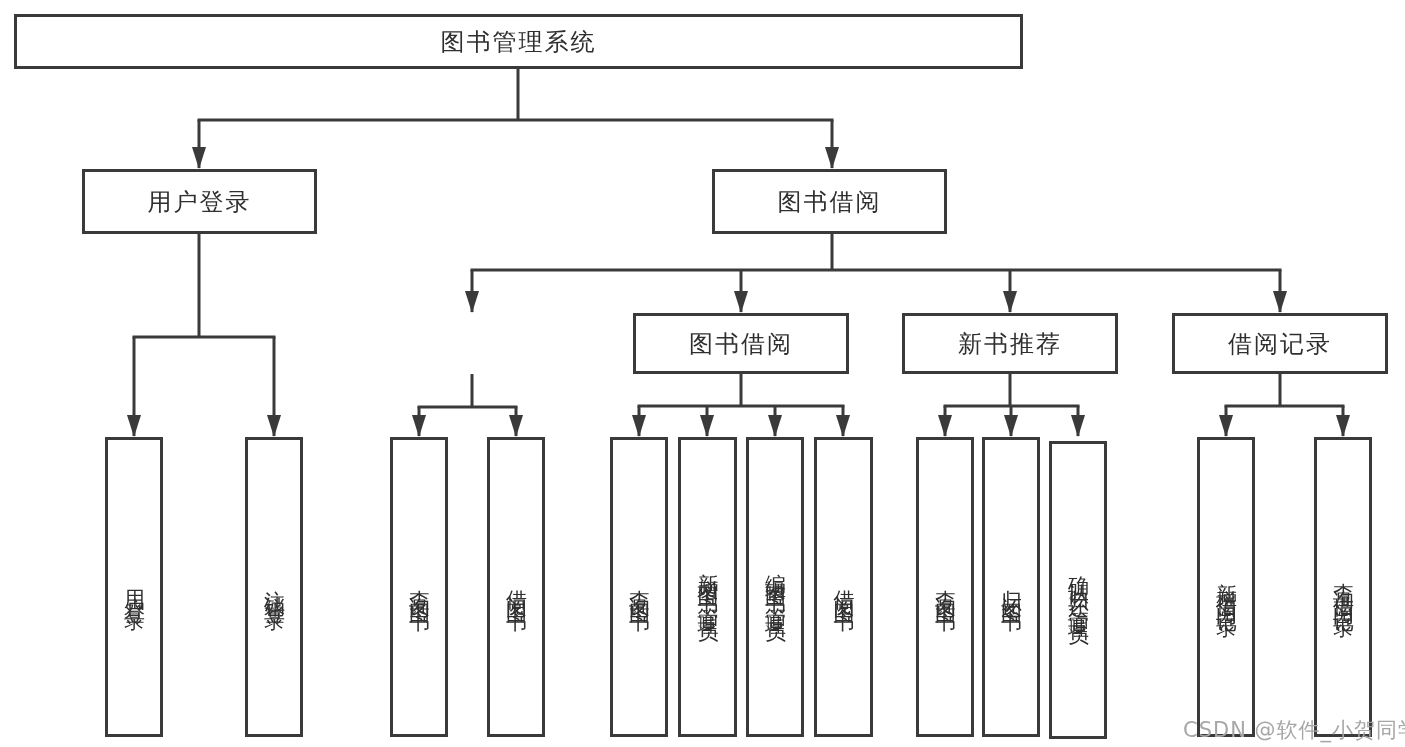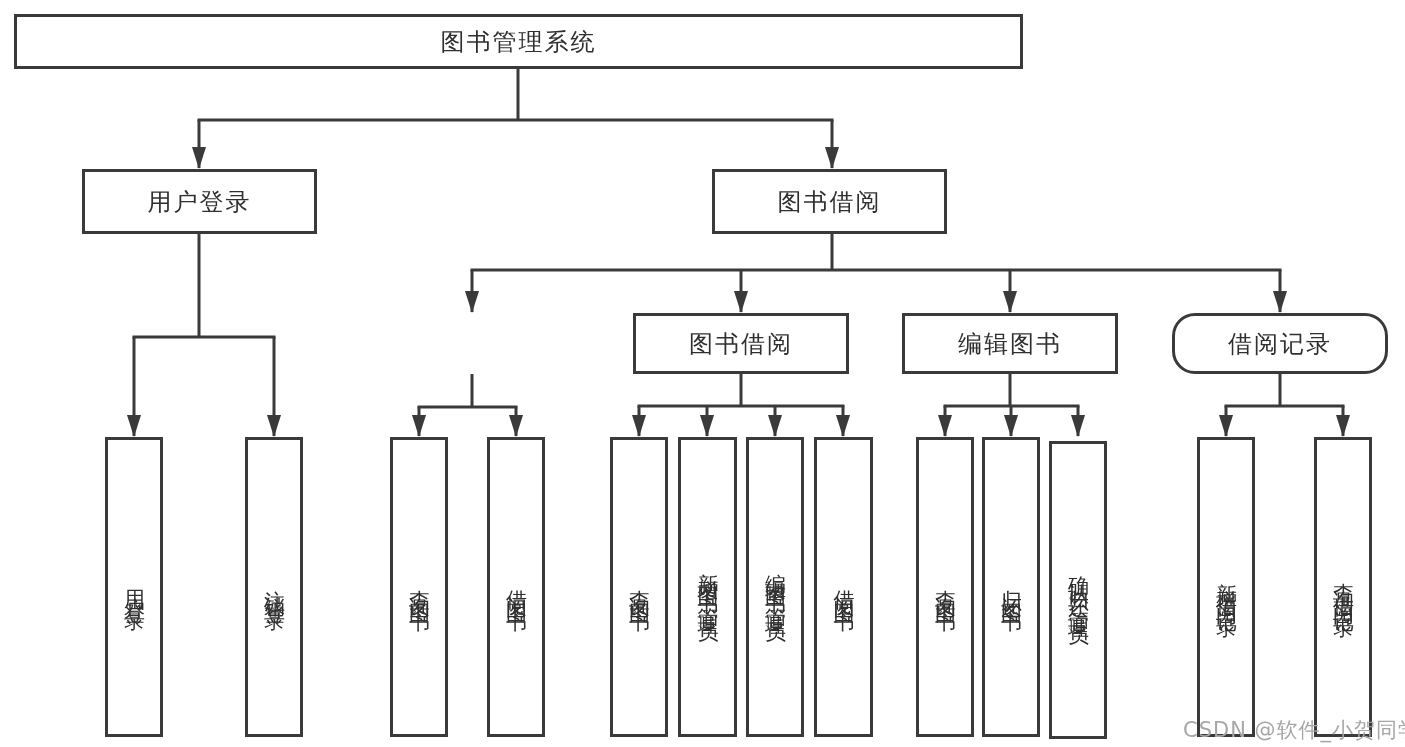--- a/index.html
+++ b/index.html
@@ -107,22 +107,22 @@
       </g>
     </g>
   </svg>
 
   <div class="box hbox" style="left:14px;top:14px;width:1009px;height:55px;">图书管理系统</div>
 
   <div class="box hbox" style="left:82px;top:169px;width:235px;height:65px;">用户登录</div>
   <div class="box hbox" style="left:712px;top:169px;width:235px;height:65px;">图书借阅</div>
 
   <div class="box hbox" style="left:633px;top:313px;width:216px;height:61px;">图书借阅</div>
-  <div class="box hbox" style="left:902px;top:313px;width:216px;height:61px;">编辑图书</div>
-  <div class="box hbox" style="left:1172px;top:313px;width:216px;height:61px;border-radius:23px;">借阅记录</div>
+  <div class="box hbox" style="left:902px;top:313px;width:216px;height:61px;">新书推荐</div>
+  <div class="box hbox" style="left:1172px;top:313px;width:216px;height:61px;">借阅记录</div>
 
   <div class="box vbox" style="left:105px;top:437px;width:58px;height:300px;">用户登录</div>
   <div class="box vbox" style="left:245px;top:437px;width:58px;height:300px;">注销登录</div>
 
   <div class="box vbox" style="left:390px;top:437px;width:58px;height:300px;">查询图书</div>
   <div class="box vbox" style="left:487px;top:437px;width:58px;height:300px;">借阅图书</div>
 
   <div class="box vbox" style="left:610px;top:437px;width:58px;height:300px;">查询图书</div>
   <div class="box vbox" style="left:678px;top:437px;width:59px;height:300px;">新增图书（管理员）</div>
   <div class="box vbox" style="left:746px;top:437px;width:58px;height:300px;">编辑图书（管理员）</div>

